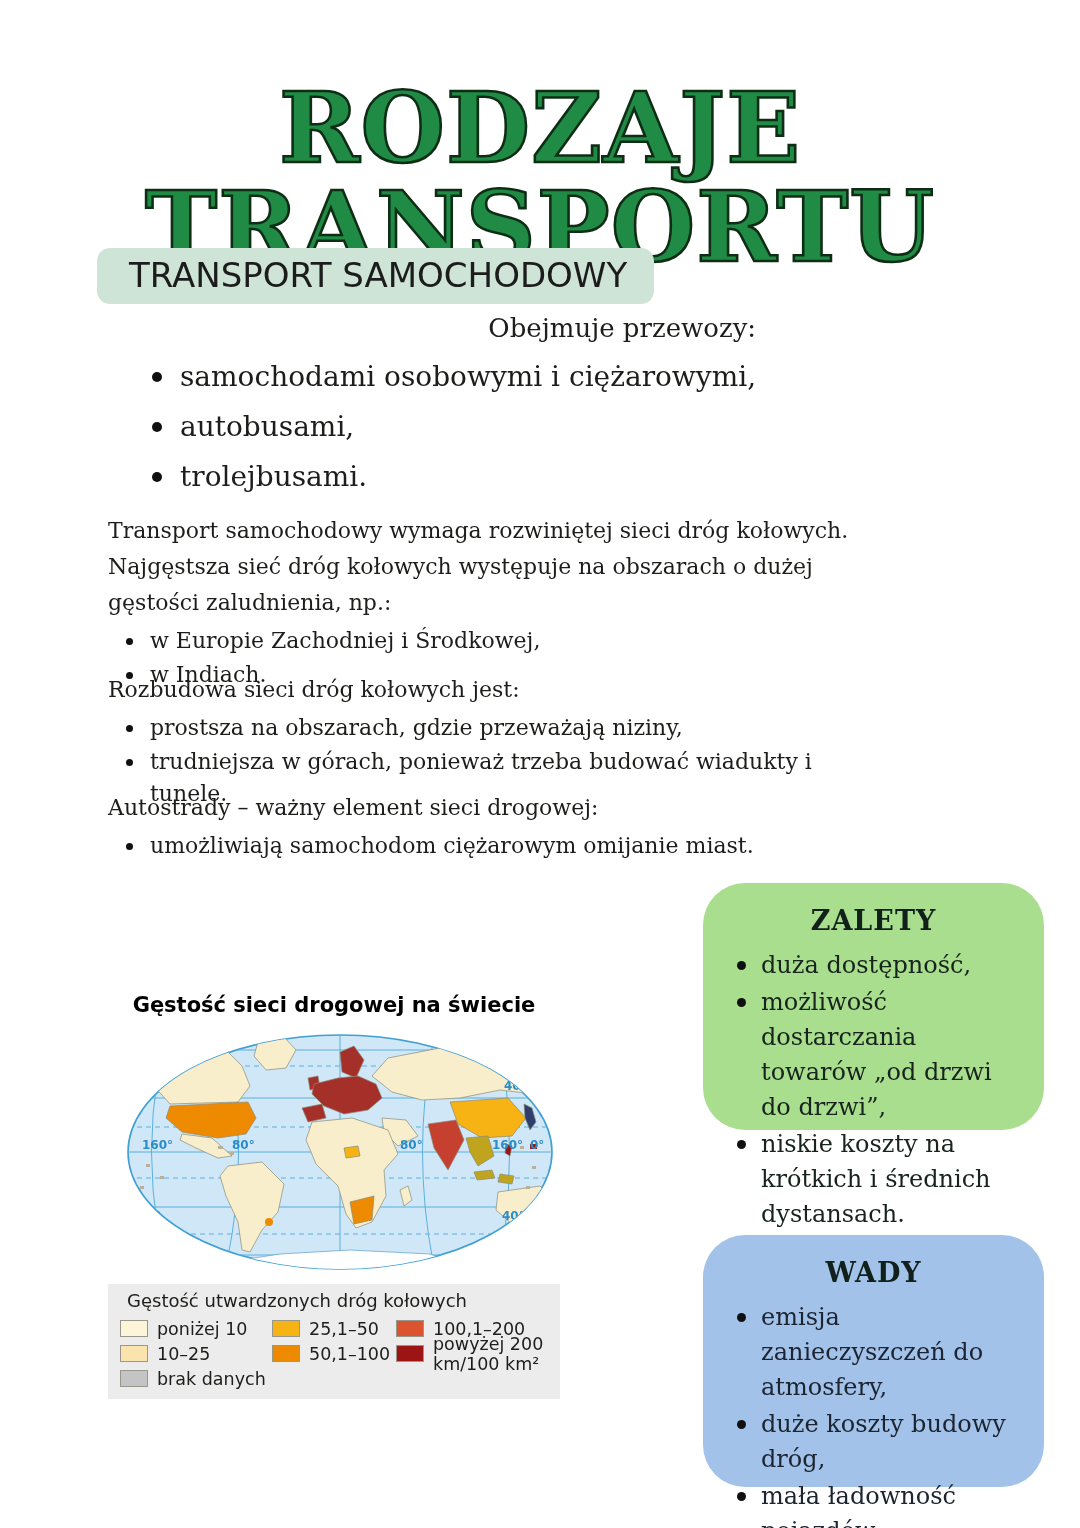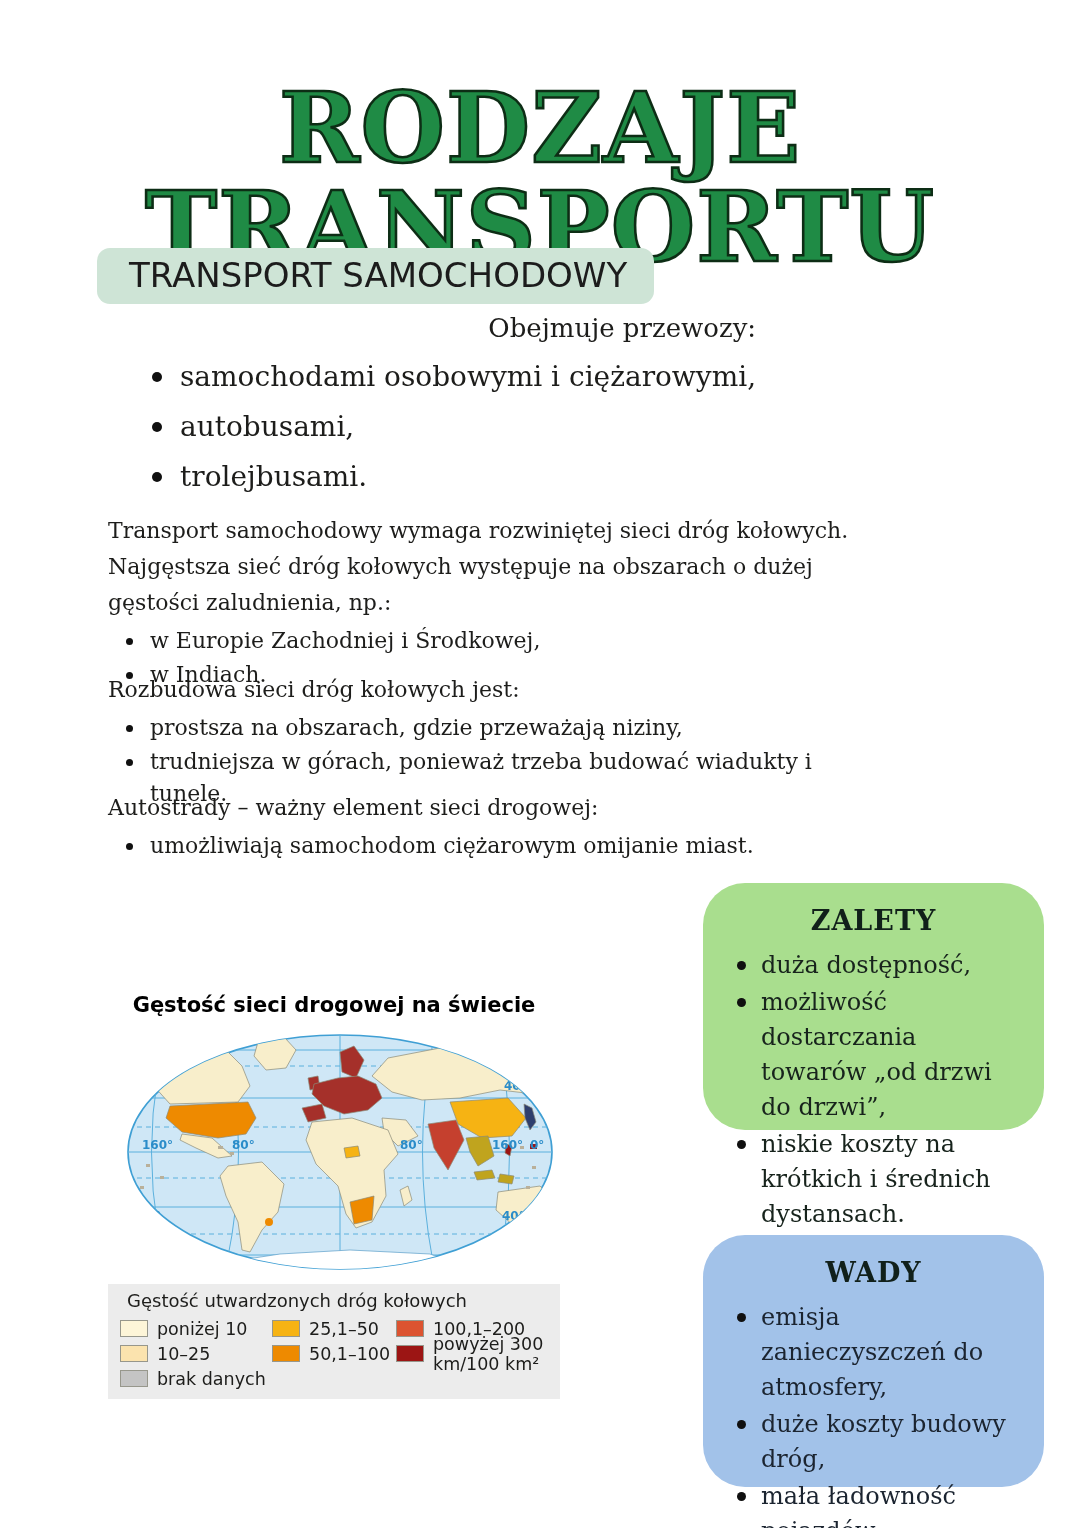--- a/index.html
+++ b/index.html
@@ -233,21 +233,21 @@
         <div class="legend-item">
           <span class="swatch" style="background-color: rgb(251, 227, 174);"></span>
           <span>10–25</span>
         </div>
         <div class="legend-item">
           <span class="swatch" style="background-color: rgb(238, 138, 0);"></span>
           <span>50,1–100</span>
         </div>
         <div class="legend-item">
           <span class="swatch" style="background-color: rgb(156, 21, 20);"></span>
-          <span>powyżej 300 km/100 km²</span>
+          <span>powyżej 200 km/100 km²</span>
         </div>
         <div class="legend-item">
           <span class="swatch" style="background-color: rgb(196, 196, 196);"></span>
           <span>brak danych</span>
         </div>
       </div>
     </figcaption>
   </figure>
 
   <aside class="sidebox" id="advantages-box" style="background-color: rgb(169, 222, 142);">

